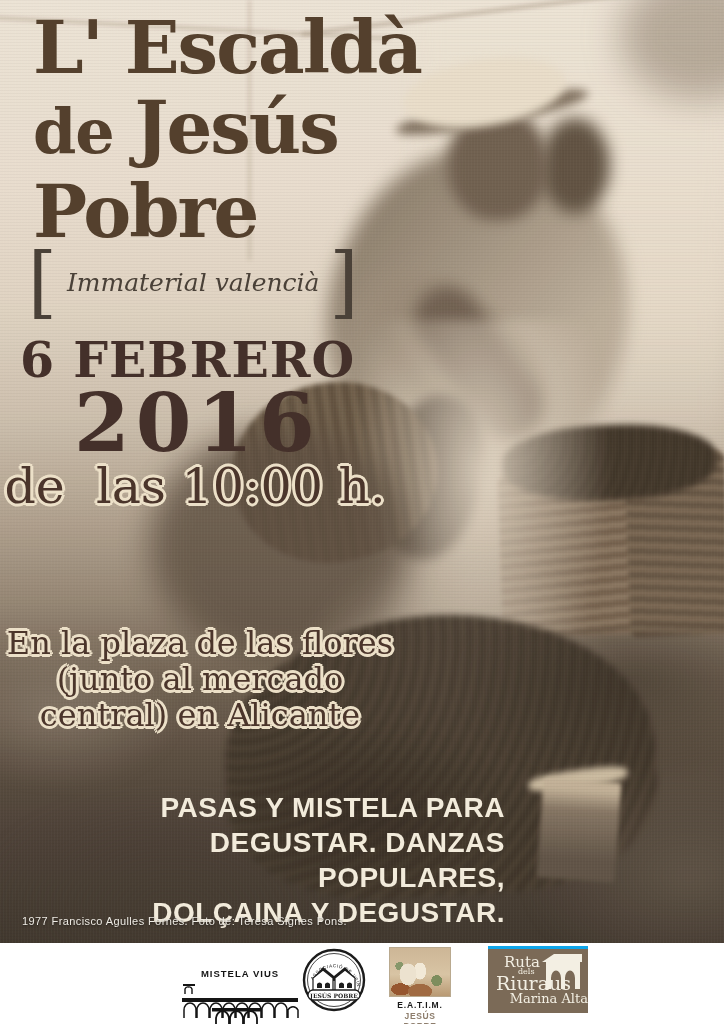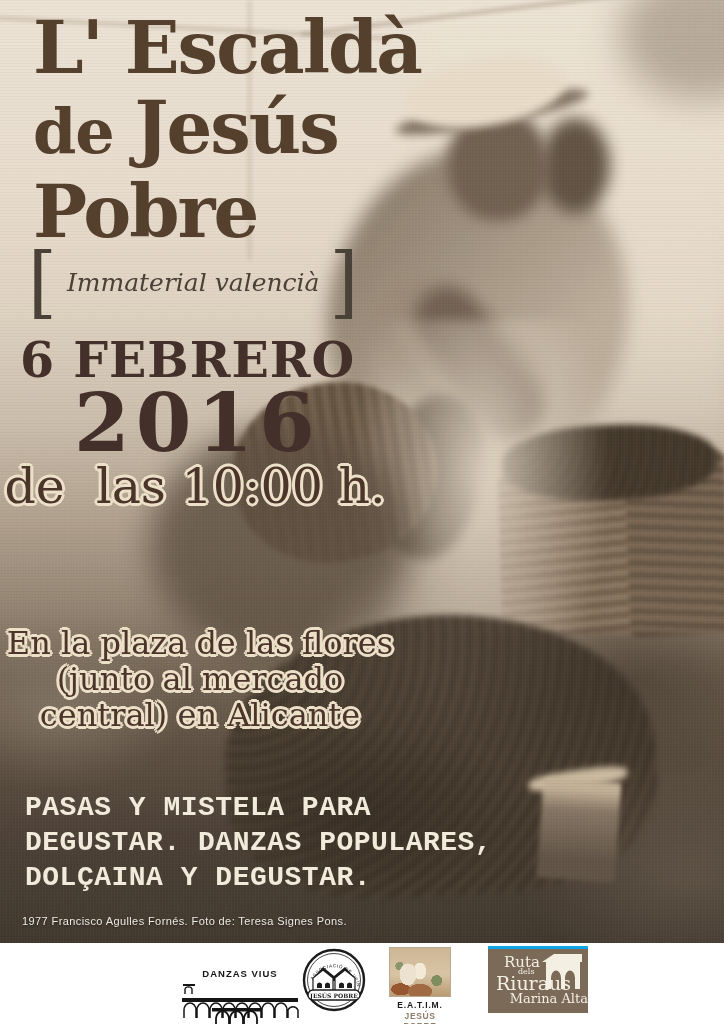--- a/index.html
+++ b/index.html
@@ -94,22 +94,22 @@
   .outlined{color:var(--time_brown);font-weight:normal;
     text-shadow:-2px -2px 0 var(--outline_cream),2px -2px 0 var(--outline_cream),
       -2px 2px 0 var(--outline_cream),2px 2px 0 var(--outline_cream),
       -3px 0 0 var(--outline_cream),3px 0 0 var(--outline_cream),
       0 -3px 0 var(--outline_cream),0 3px 0 var(--outline_cream);}
   .time-block{left:0;top:460px;width:390px;text-align:center;}
   .time-l1{font-size:49px;line-height:54px;white-space:pre;}
   .time-l2{font-size:46px;line-height:50px;margin-top:5px;}
   .location-block{left:0;top:581px;width:400px;text-align:center;
     font-size:32px;line-height:36px;margin-top:44px;}
-  .activities{left:25px;top:790px;width:480px;text-align:left;
-    font-family:Liberation Mono, monospace;font-weight:bold;font-size:28px;line-height:35px;
+  .activities{left:25px;top:790px;width:480px;text-align:right;
+    font-family:Liberation Sans, sans-serif;font-weight:bold;font-size:28px;line-height:35px;
     color:var(--text_cream);letter-spacing:.5px;}
   .credit{left:22px;top:915px;font-family:"Liberation Sans",sans-serif;font-weight:normal;
     font-size:11px;letter-spacing:.4px;color:var(--credit_white);
     text-shadow:0 1px 2px rgba(0,0,0,.5);}
 
   
   .footer{position:absolute;left:0;top:943px;width:724px;height:81px;background:var(--footer_bg);z-index:6;}
   .logo{position:absolute;}
   .logo-riuraus{left:180px;top:20px;width:120px;text-align:center;}
   .logo-riuraus .rv-label{font-family:"Liberation Sans",sans-serif;font-weight:bold;font-size:9.5px;
@@ -207,21 +207,21 @@
     <div>PASAS Y MISTELA PARA</div>
     <div>DEGUSTAR. DANZAS POPULARES,</div>
     <div>DOLÇAINA Y DEGUSTAR.</div>
   </div>
 
   <div class="txt credit">1977 Francisco Agulles Fornés. Foto de: Teresa Signes Pons.</div>
 
   <div class="footer">
 
     <div class="logo logo-riuraus">
-      <span class="rv-label">DANZAS VIUS</span>
+      <span class="rv-label">MISTELA VIUS</span>
       <svg class="rv-mark" width="12" height="10" viewBox="0 0 12 10" style="vertical-align:middle;margin-left:3px;">
         <rect x="0" y="0" width="12" height="2" fill="#151515"></rect>
         <path d="M2,10 V5 a3,3 0 0 1 3.5,-2 a3,3 0 0 1 3.5,2 V10" fill="none" stroke="#151515" stroke-width="1.4"></path>
       </svg>
       <svg width="120" height="34" viewBox="0 0 120 34">
         <rect x="2" y="2" width="116" height="4" fill="#151515"></rect>
         <path fill="none" stroke="#151515" stroke-width="1.5" d="
           M4,22 v-8 a6,7 0 0 1 12,0 v8 M17,22 v-8 a6,7 0 0 1 12,0 v8
           M30,22 v-8 a6,7 0 0 1 12,0 v8 M43,22 v-8 a6,7 0 0 1 12,0 v8
           M56,22 v-8 a6,7 0 0 1 12,0 v8 M69,22 v-8 a6,7 0 0 1 12,0 v8

